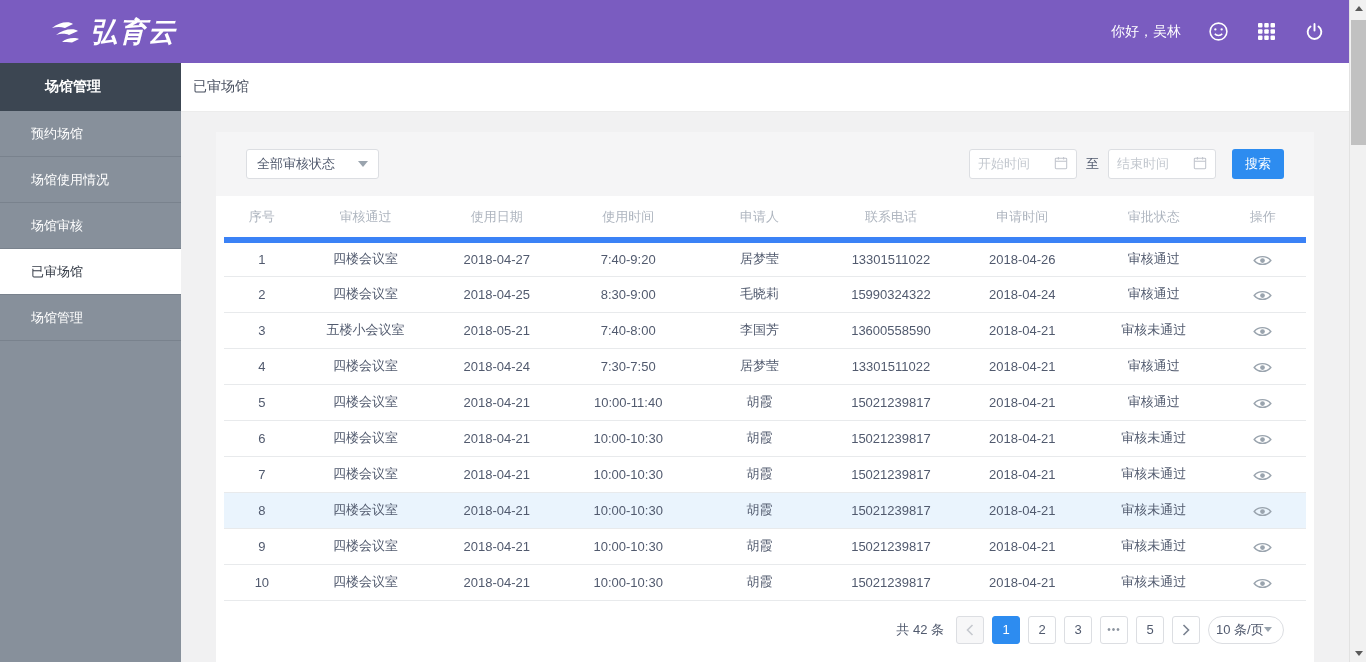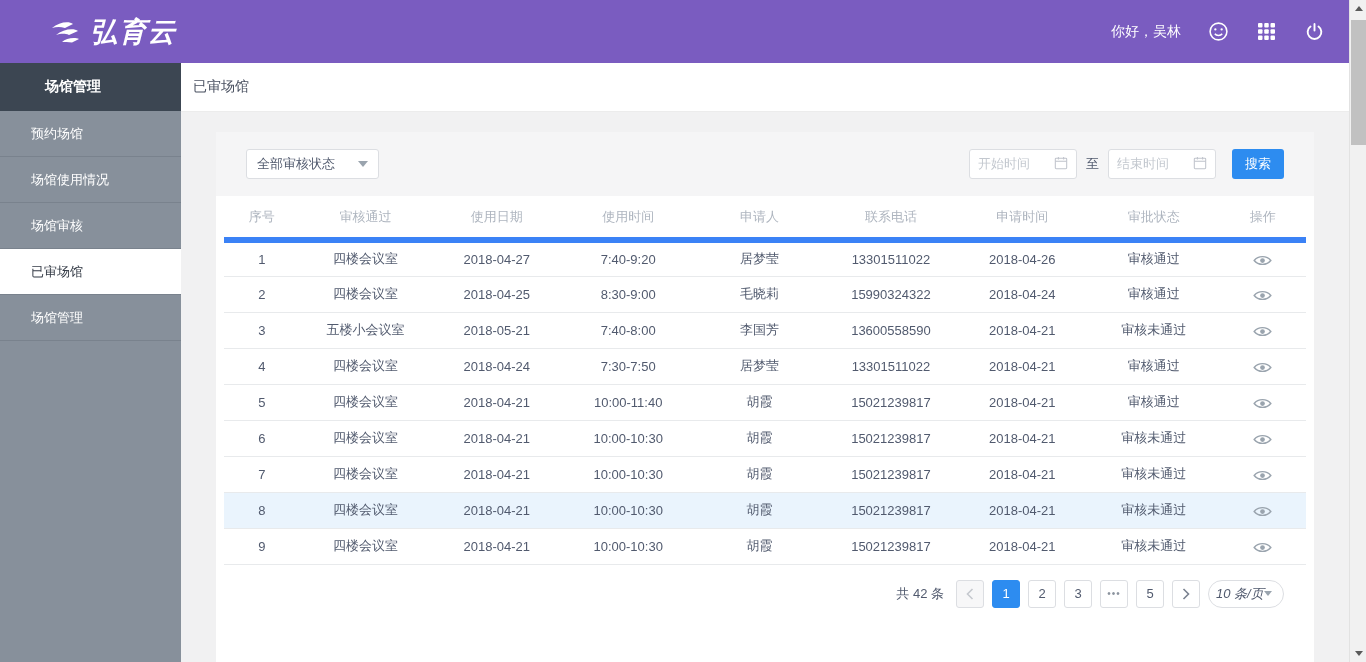--- a/index.html
+++ b/index.html
@@ -119,21 +119,21 @@
     display: flex; align-items: center; justify-content: center;
     color: #515a6e; cursor: pointer; user-select: none;
   }
   .pg-btn.active { background: #2d8cf0; border-color: #2d8cf0; color: #fff; }
   .pg-btn.disabled { background: #f7f7f8; cursor: default; }
   .pg-ellipsis { letter-spacing: 1px; color: #8b939e; font-size: 10px; }
   .size-select {
     width: 76px; height: 28px; background: #fff;
     border: 1px solid #dcdee2; border-radius: 14px;
     display: flex; align-items: center; 
-    padding: 0 7px; cursor: pointer; color: #515a6e; font-style: italic;
+    padding: 0 7px; cursor: pointer; color: #515a6e;
   }
   .size-select .caret-down { border-top-width: 5px; border-left-width: 4px; border-right-width: 4px; }
 
   
   .scrollbar {
     position: absolute; top: 0; right: 0; width: 17px; height: 662px;
     background: #f1f1f1; border-left: 1px solid #e2e2e2;
   }
   .sb-arrow { position: absolute; left: 0; width: 17px; height: 17px;
     display: flex; align-items: center; justify-content: center; cursor: pointer; }
@@ -392,20 +392,36 @@
               <td>15021239817</td>
               <td>2018-04-21</td>
               <td>审核未通过</td>
               <td><span class="eye-btn">
                   <svg width="19" height="13" viewBox="0 0 24 16" fill="none" stroke="#9aa4ae" stroke-width="1.8">
                     <path d="M1.5 8 C6.5 1.5 17.5 1.5 22.5 8 C17.5 14.5 6.5 14.5 1.5 8 Z"></path>
                     <circle cx="12" cy="8" r="3" fill="#9aa4ae" stroke="none"></circle>
                   </svg>
                 </span></td>
             </tr>
+            <tr>
+              <td>10</td>
+              <td>四楼会议室</td>
+              <td>2018-04-21</td>
+              <td>10:00-10:30</td>
+              <td>胡霞</td>
+              <td>15021239817</td>
+              <td>2018-04-21</td>
+              <td>审核未通过</td>
+              <td><span class="eye-btn">
+                  <svg width="19" height="13" viewBox="0 0 24 16" fill="none" stroke="#9aa4ae" stroke-width="1.8">
+                    <path d="M1.5 8 C6.5 1.5 17.5 1.5 22.5 8 C17.5 14.5 6.5 14.5 1.5 8 Z"></path>
+                    <circle cx="12" cy="8" r="3" fill="#9aa4ae" stroke="none"></circle>
+                  </svg>
+                </span></td>
+            </tr>
           </tbody>
       </table>
     </div>
 
     <div class="pagination">
       <span class="pg-total">共 42 条</span>
       <span class="pg-btn disabled">
         <svg width="8" height="12" viewBox="0 0 8 12" fill="none" stroke="#c5c8ce" stroke-width="1.6">
             <path d="M6.5 1 L1.5 6 L6.5 11"></path>
           </svg>

